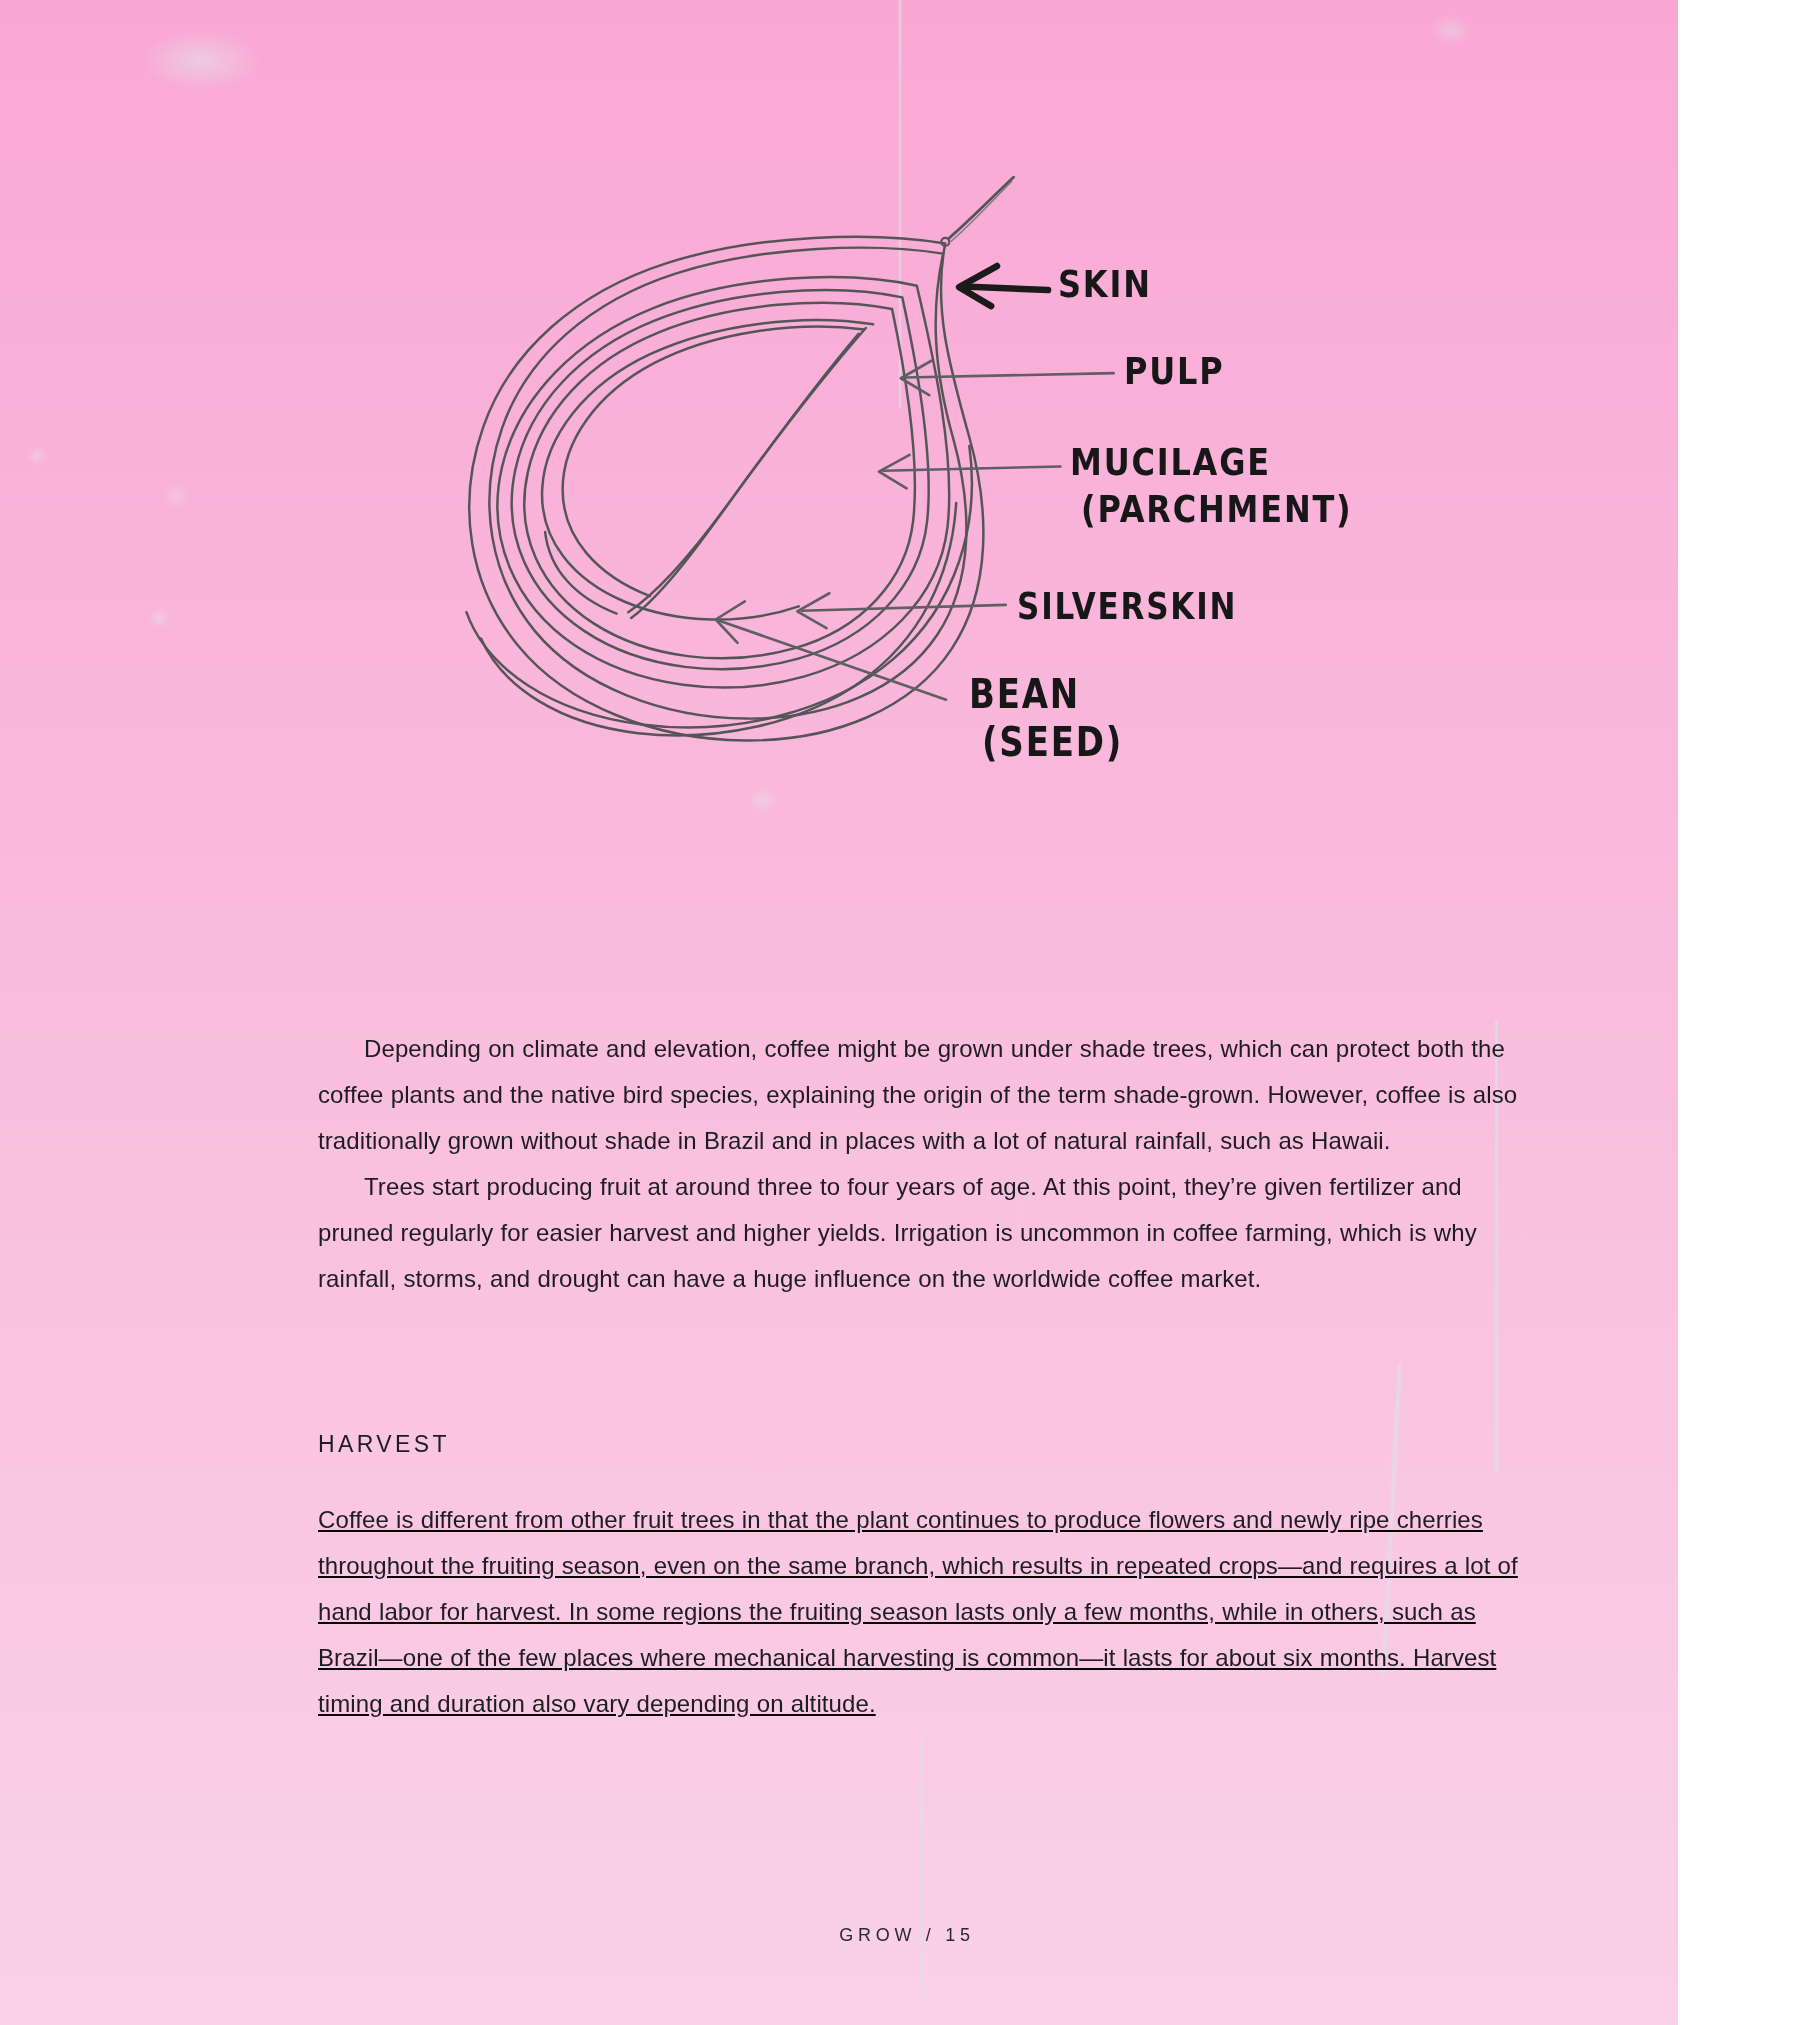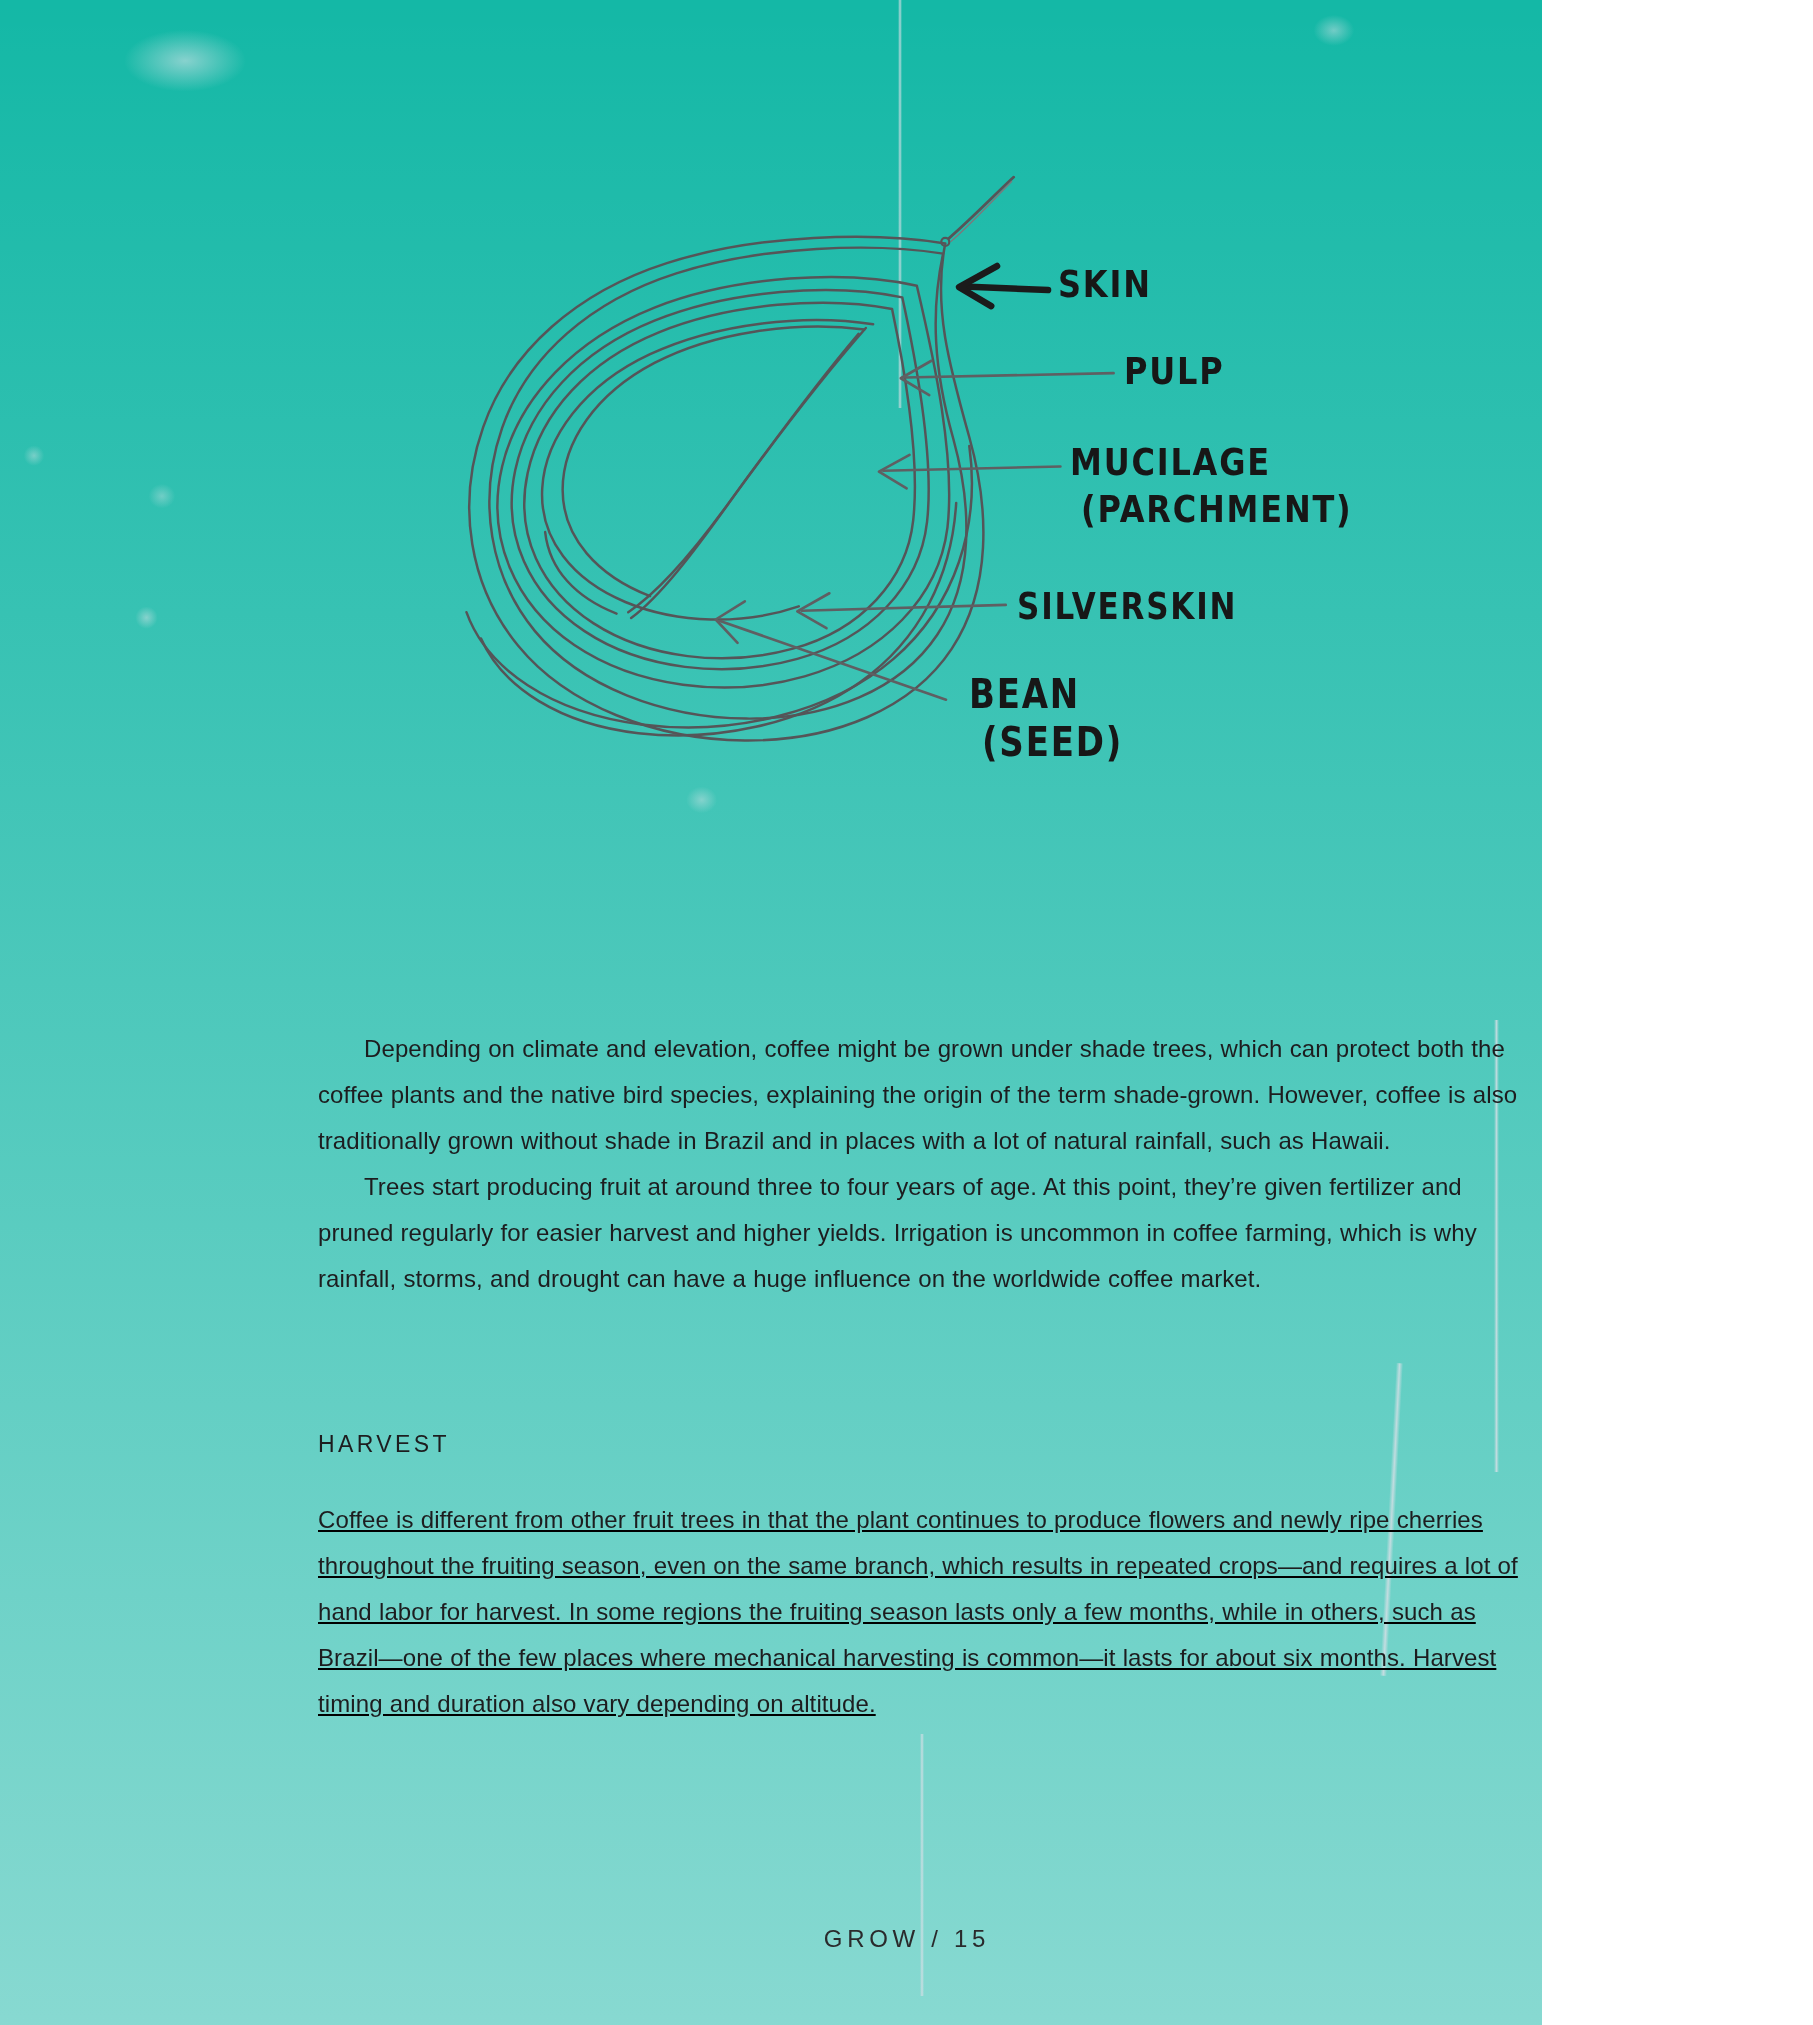--- a/index.html
+++ b/index.html
@@ -6,23 +6,23 @@
   html, body {
     margin: 0;
     padding: 0;
     background: #ffffff;
   }
   body {
     font-family: "Liberation Sans", sans-serif;
   }
   #page {
     position: relative;
-    width: 1542px;
+    width: 1678px;
     height: 2025px;
-    background: #14b8a6;
+    background: #f9a8d4;
     overflow: hidden;
   }
   
   #paper-texture {
     position: absolute;
     inset: 0;
     pointer-events: none;
     background:
       radial-gradient(ellipse 87px 44px at 12% 3%,  rgba(228,230,238,.55), rgba(255,255,255,0) 70%),
       radial-gradient(ellipse 29px 22px  at 86.5% 1.5%, rgba(226,228,236,.45), rgba(255,255,255,0) 70%),
@@ -96,21 +96,21 @@
     text-decoration: underline;
   }
 
   #footer {
     position: absolute;
     left: 0;
     top: 1925px;
     width: 1814px;
     text-align: center;
     font-family: "Liberation Sans", sans-serif;
-    font-size: 24px;
+    font-size: 18px;
     letter-spacing: 4.7px;
     color: #2a2a2c;
   }
 </style>
 </head>
 <body>
 
 <div id="page">
 
   <div id="paper-texture"></div>

